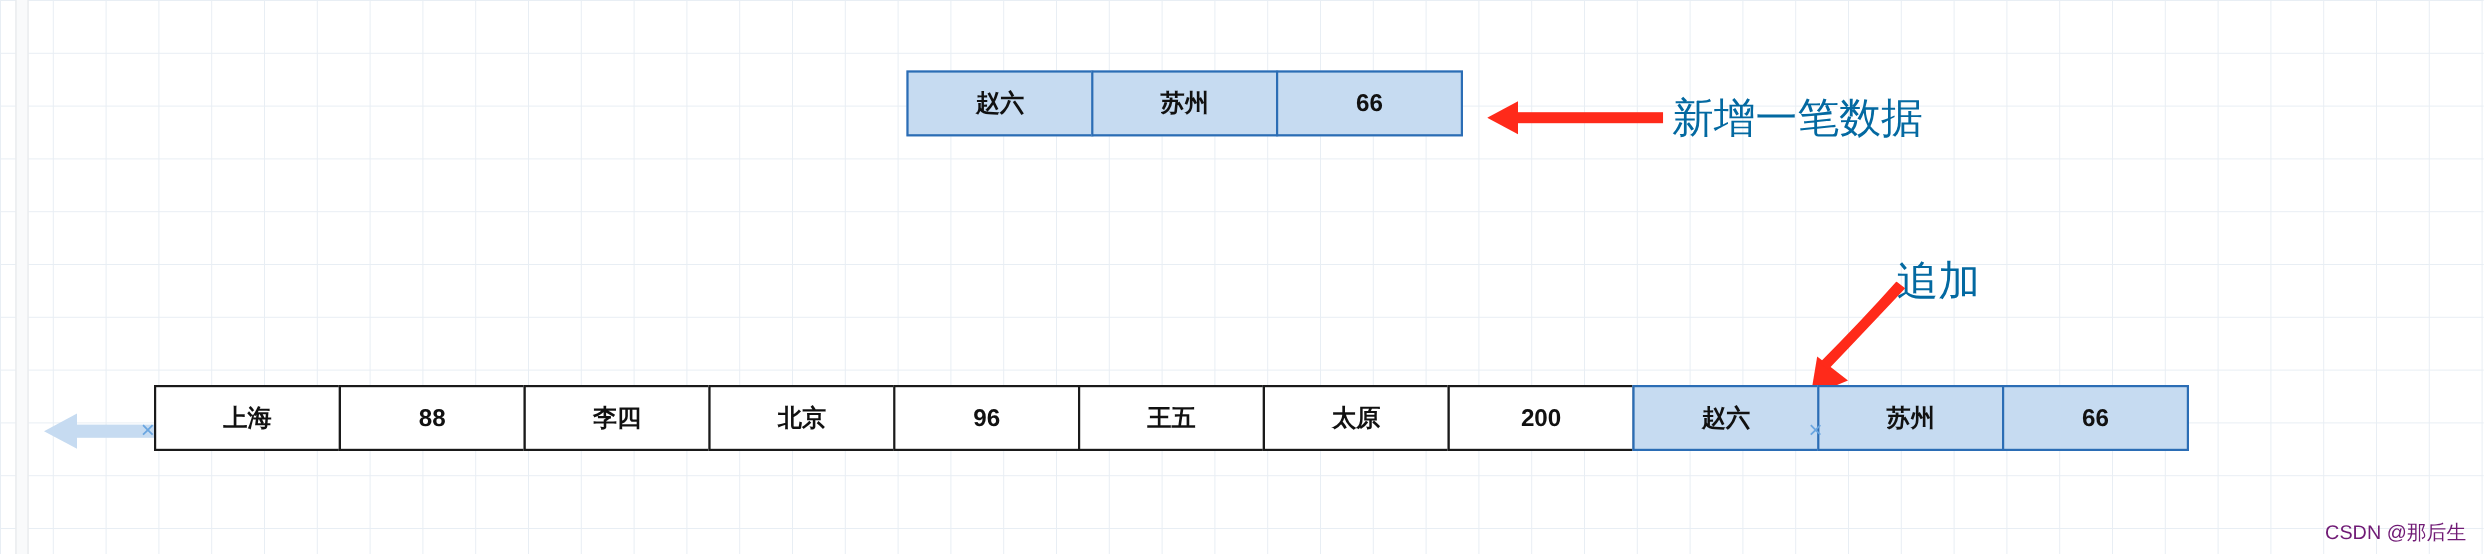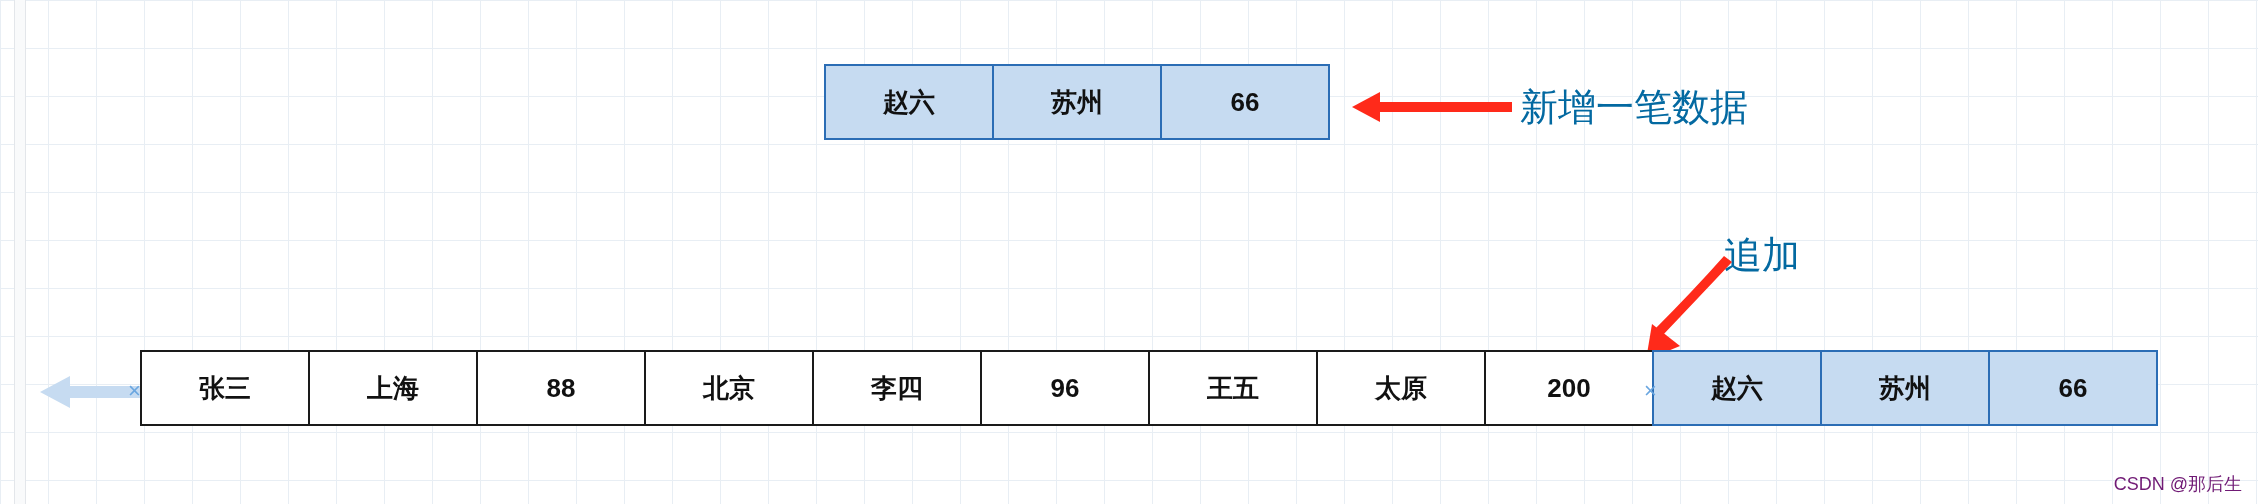--- a/index.html
+++ b/index.html
@@ -26,25 +26,25 @@
     width: 12px;
     background: #f9fafb;
     border-left: 1px solid #e3e6ea;
     border-right: 1px solid #e3e6ea;
     z-index: 2;
   }
   .cell {
     display: flex;
     align-items: center;
     justify-content: center;
-    font-size: 26px;
+    font-size: 22px;
     font-weight: 600;
     color: #111;
     border: 2px solid #2b6db5;
-    height: 76px;
+    height: 60px;
     width: 170px;
   }
   .cell + .cell { margin-left: -2px; }
   .cell.white { background: #fff; border-color: #1a1a1a; }
   .cell.blue { background: #c6dbf1; border-color: #2b6db5; }
   .row { position: absolute; display: flex; z-index: 3; }
   .top-row { left: 824px; top: 64px; }
   .main-row { left: 140px; top: 350px; }
   .label {
     position: absolute;
@@ -100,25 +100,24 @@
 
 <div class="label" style="left:1724px; top:230px;">追加</div>
 <svg class="arrow" style="left:1640px; top:256px;" width="100" height="110" viewBox="0 0 100 110">
   <g fill="#ff2a1a">
     <polygon points="6,104 12,68 40,90"></polygon>
     <path d="M 22 80 Q 60 40 92 6 L 84 0 Q 52 36 14 74 Z"></path>
   </g>
 </svg>
 
 <div class="row main-row">
-  <div class="cell white">张三</div>
   <div class="cell white">上海</div>
   <div class="cell white">88</div>
+  <div class="cell white">李四</div>
   <div class="cell white">北京</div>
-  <div class="cell white">李四</div>
   <div class="cell white">96</div>
   <div class="cell white">王五</div>
   <div class="cell white">太原</div>
   <div class="cell white">200</div>
   <div class="cell blue">赵六</div>
   <div class="cell blue">苏州</div>
   <div class="cell blue">66</div>
 </div>
 
 <div class="xmark" style="left:128px; top:378px;">×</div>

